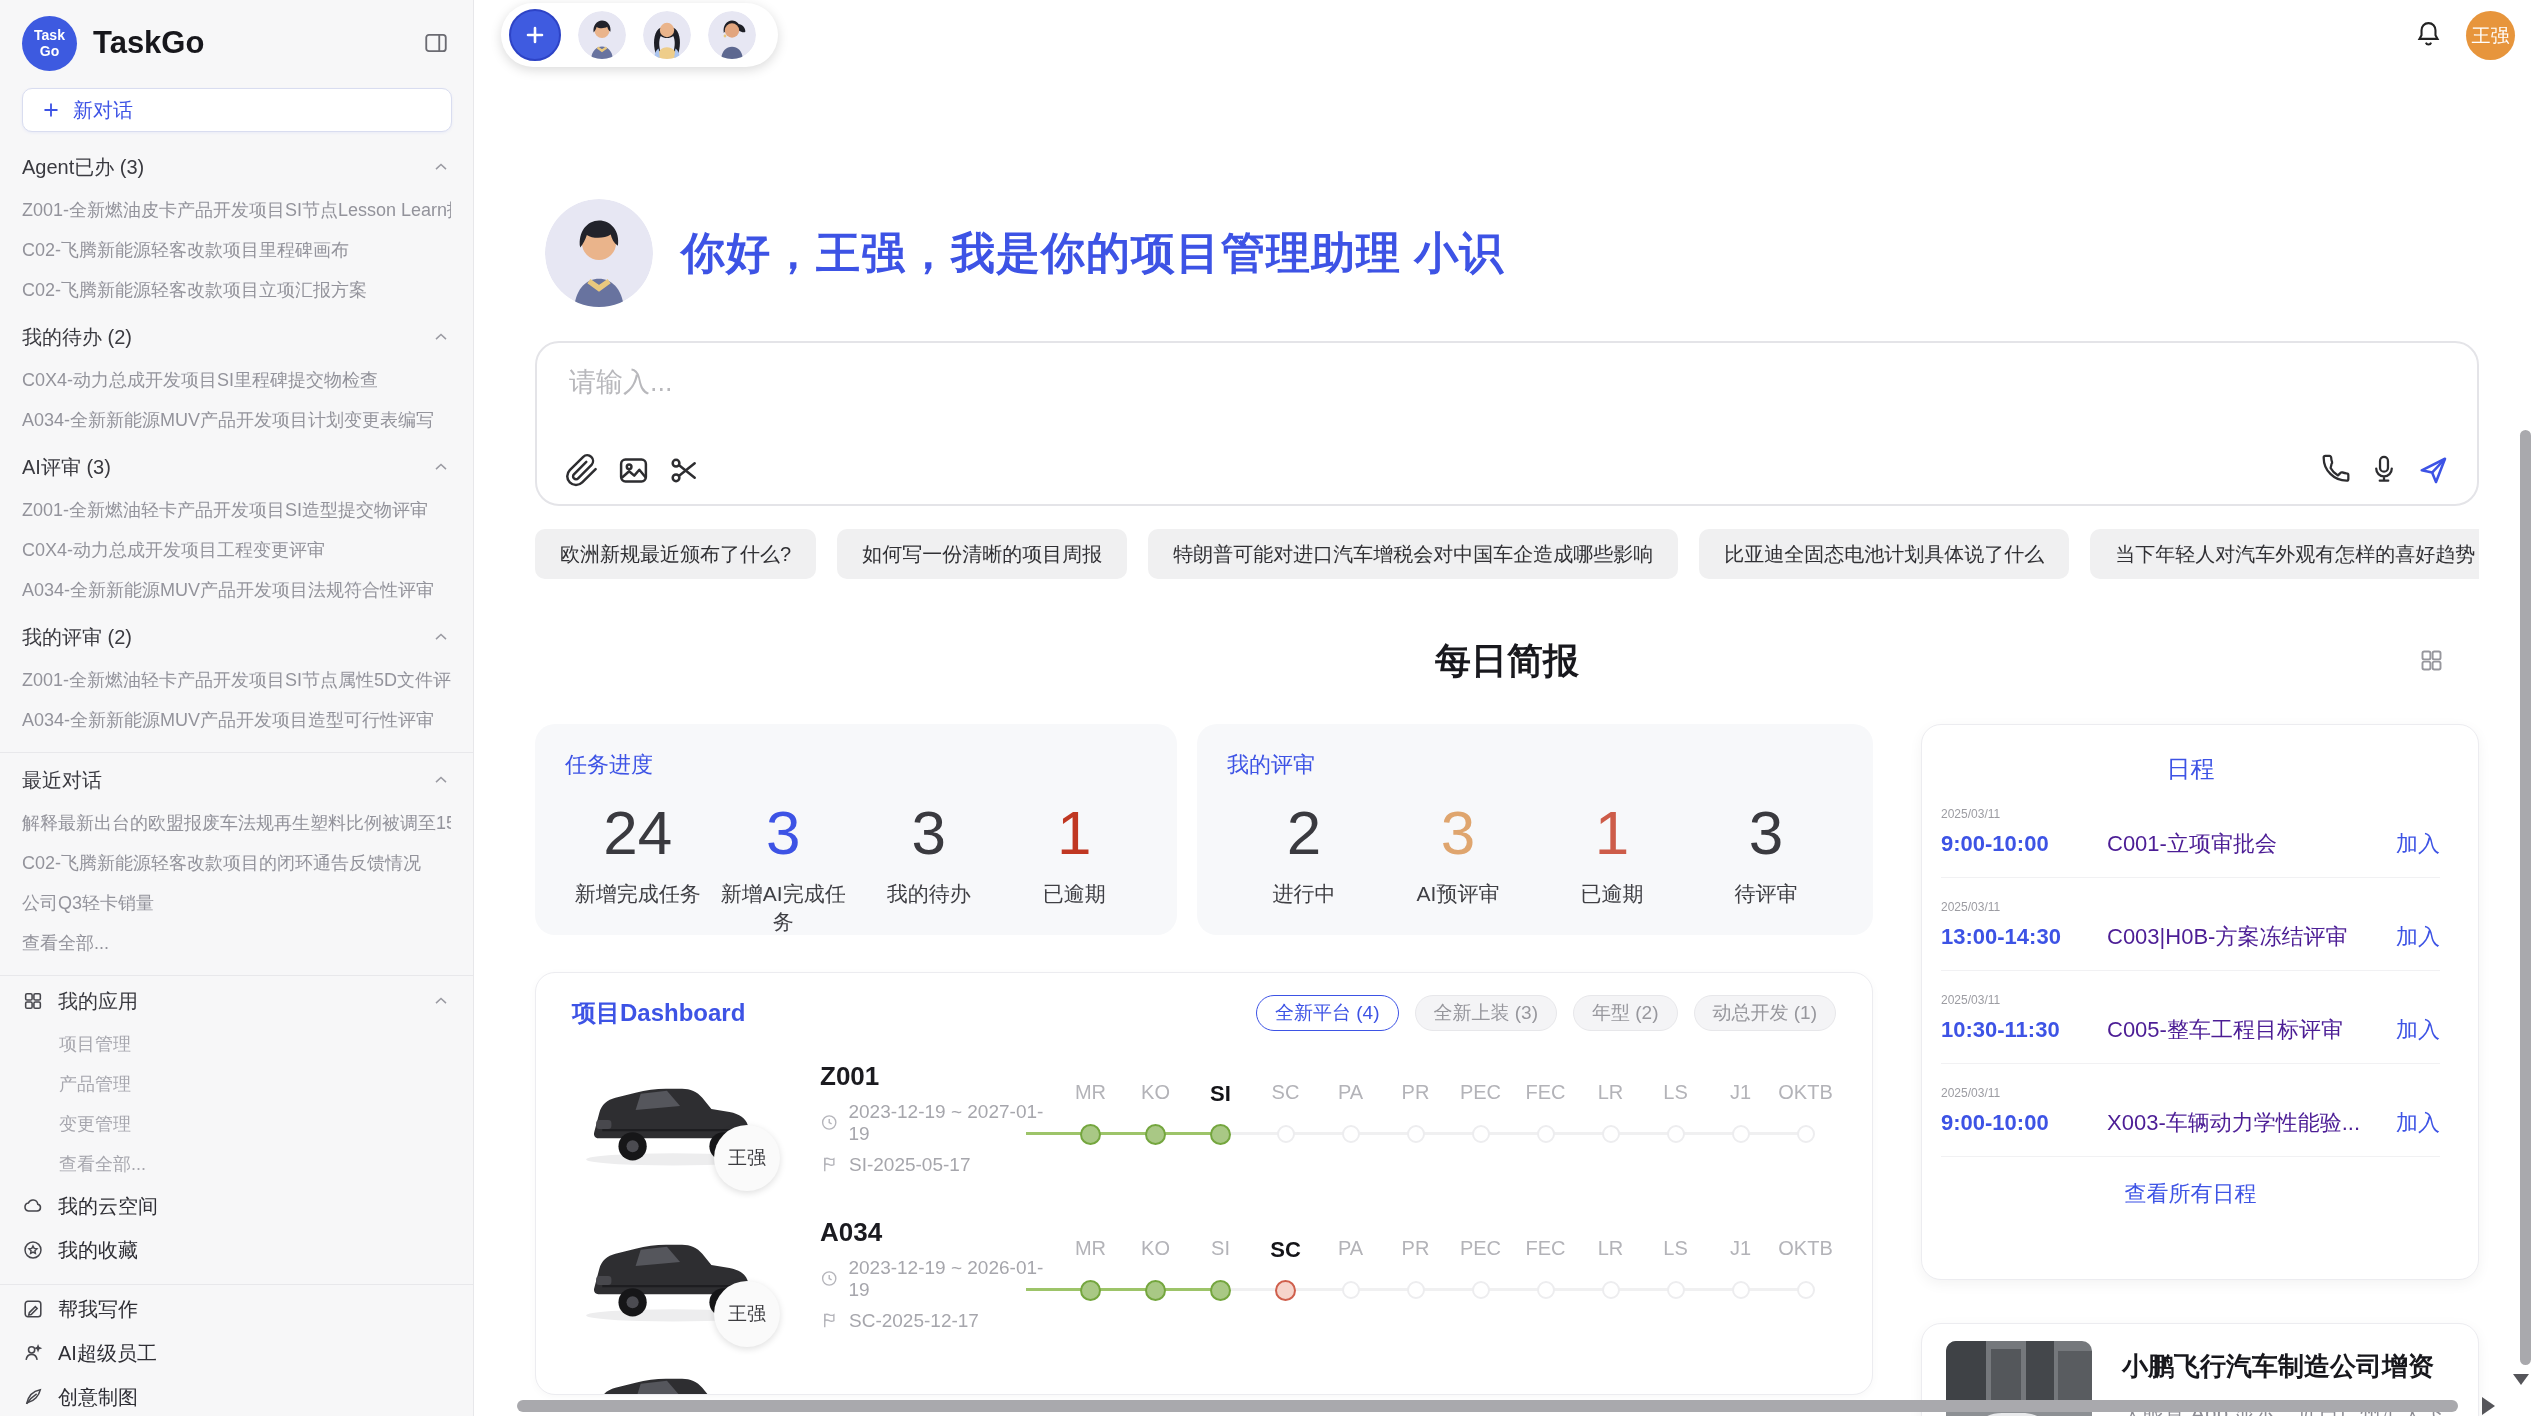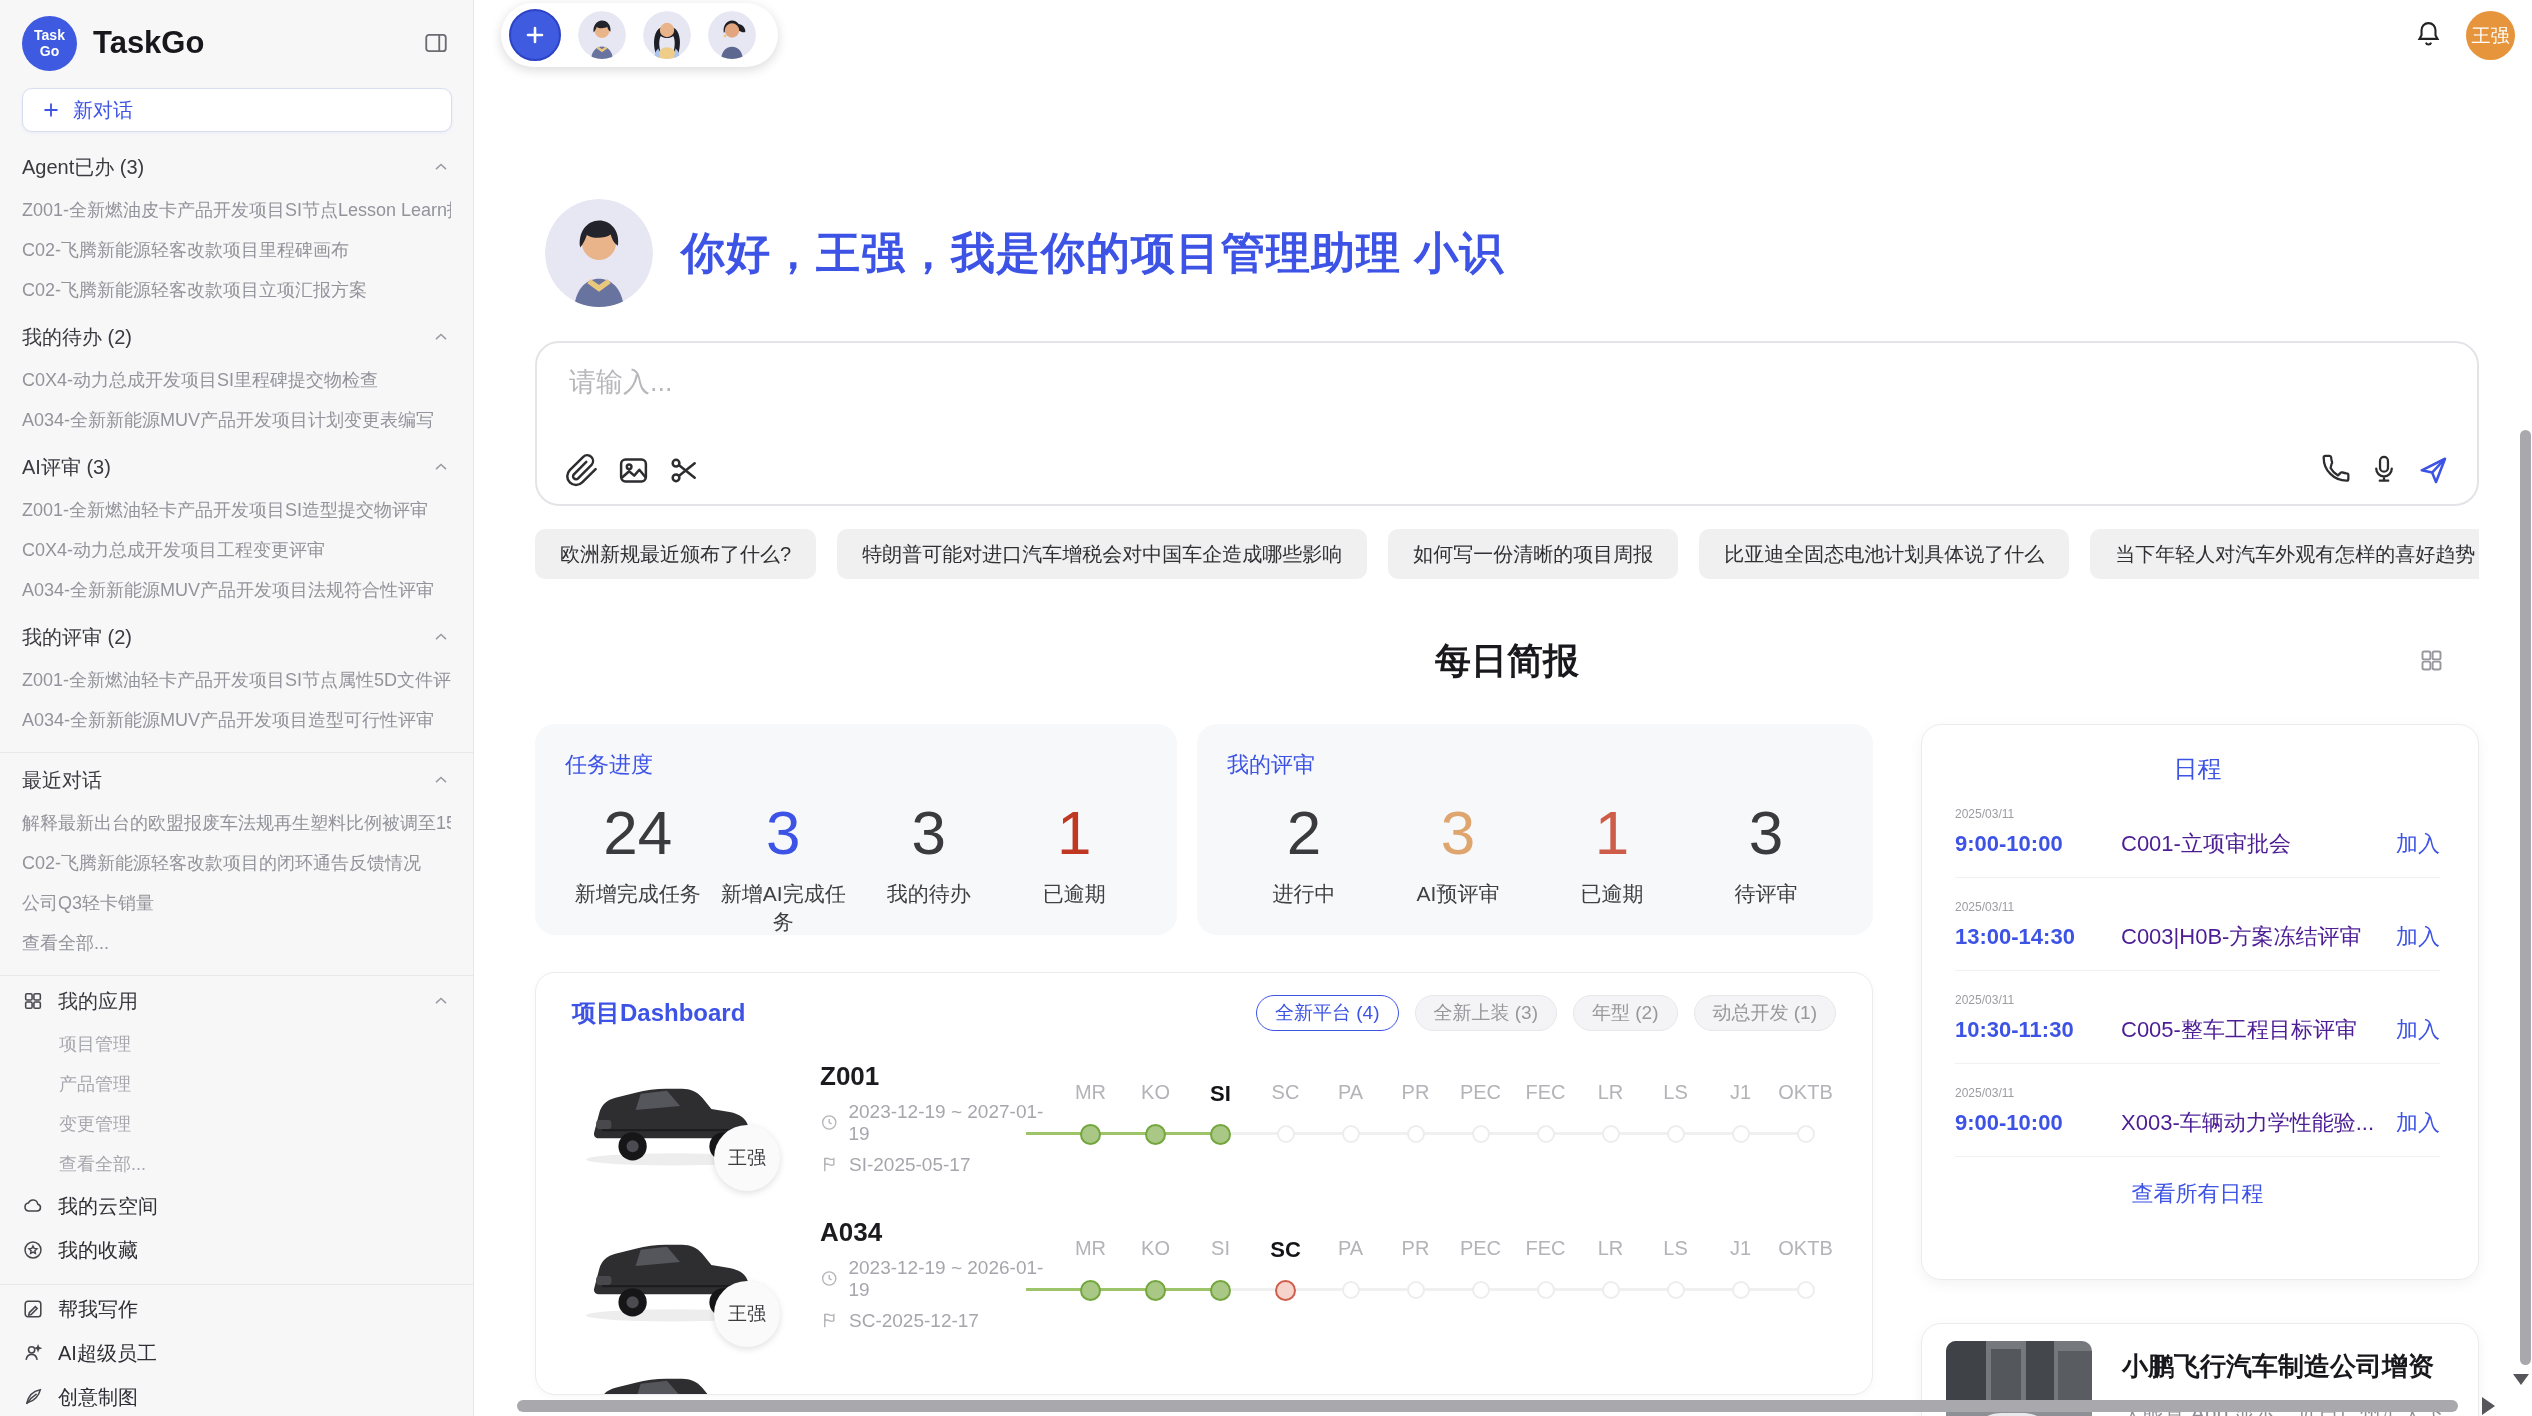--- a/index.html
+++ b/index.html
@@ -106,21 +106,21 @@
   .ms-dotarea { height:42px; width:100%; display:grid; place-items:center; }
   .ms-cell::after { content:''; position:absolute; top:51px; left:-32.5px; width:65px; height:3px; }
   .ms-cell.seg-green::after { background:#9dc469; } .ms-cell.seg-grey::after { background:#f0f0f1; }
   .ms-dot { position:relative; z-index:1; width:18px; height:18px; border-radius:50%;
     background:#fff; border:2px solid #ededef; }
   .ms-cell.s-done .ms-dot { width:21px; height:21px; background:#a9c885; border-color:#74a63e; }
   .ms-cell.s-overdue .ms-dot { width:21px; height:21px; background:#f6d4cb; border-color:#cf5f4c; }
   .proj-row.partial { align-items:flex-start; }
 
   .sched-card { background:#fff; border:1px solid #ececf0; border-radius:20px;
-    box-shadow:0 4px 14px rgba(0,0,0,.05); padding:28px 38px 0 33px; height:556px; }
+    box-shadow:0 4px 14px rgba(0,0,0,.05); padding:28px 38px 0 19px; height:556px; }
   .sched-title { text-align:center; font-size:24px; color:#3d53e5; font-weight:500; }
   .sched-item { padding:22px 0 18px; border-bottom:1px solid #f1f1f3; }
   .sched-date { font-size:12px; color:#9c9ca2; }
   .sched-row { display:flex; align-items:center; margin-top:8px; }
   .sched-time { width:166px; font-size:22px; color:#3d53e5; font-weight:600; }
   .sched-name { flex:1; font-size:22px; color:#4c1d95; white-space:nowrap; overflow:hidden; }
   .sched-join { font-size:22px; color:#3d53e5; cursor:pointer; }
   .sched-footer { text-align:center; font-size:22px; color:#3d53e5; padding:22px 0; cursor:pointer; }
 
   .news-card { margin-top:43px; background:#fff; border:1px solid #ececf0; border-radius:20px;
@@ -422,22 +422,22 @@
               <path d="M4.5 12.2L20 4.5l-6 15.5-2.6-6.3Z"></path>
                 <path d="M11.4 13.7L20 4.5"></path>
               </svg>
           </button>
         </div>
       </div>
 
       <div class="chips">
 
       <div class="chip">欧洲新规最近颁布了什么?</div>
+          <div class="chip">如何写一份清晰的项目周报</div>
           <div class="chip">特朗普可能对进口汽车增税会对中国车企造成哪些影响</div>
-          <div class="chip">如何写一份清晰的项目周报</div>
           <div class="chip">比亚迪全固态电池计划具体说了什么</div>
           <div class="chip">当下年轻人对汽车外观有怎样的喜好趋势</div>
         </div>
 
       <div class="brief-head">
         <h2>每日简报</h2>
         <button class="icon-btn brief-grid">
           <svg class="ic" width="27" height="27" viewBox="0 0 24 24" fill="none" stroke="#97979d" stroke-width="1.7">
             <rect x="4" y="4" width="7" height="7" rx="1.5"></rect>
               <rect x="13" y="4" width="7" height="7" rx="1.5"></rect>

